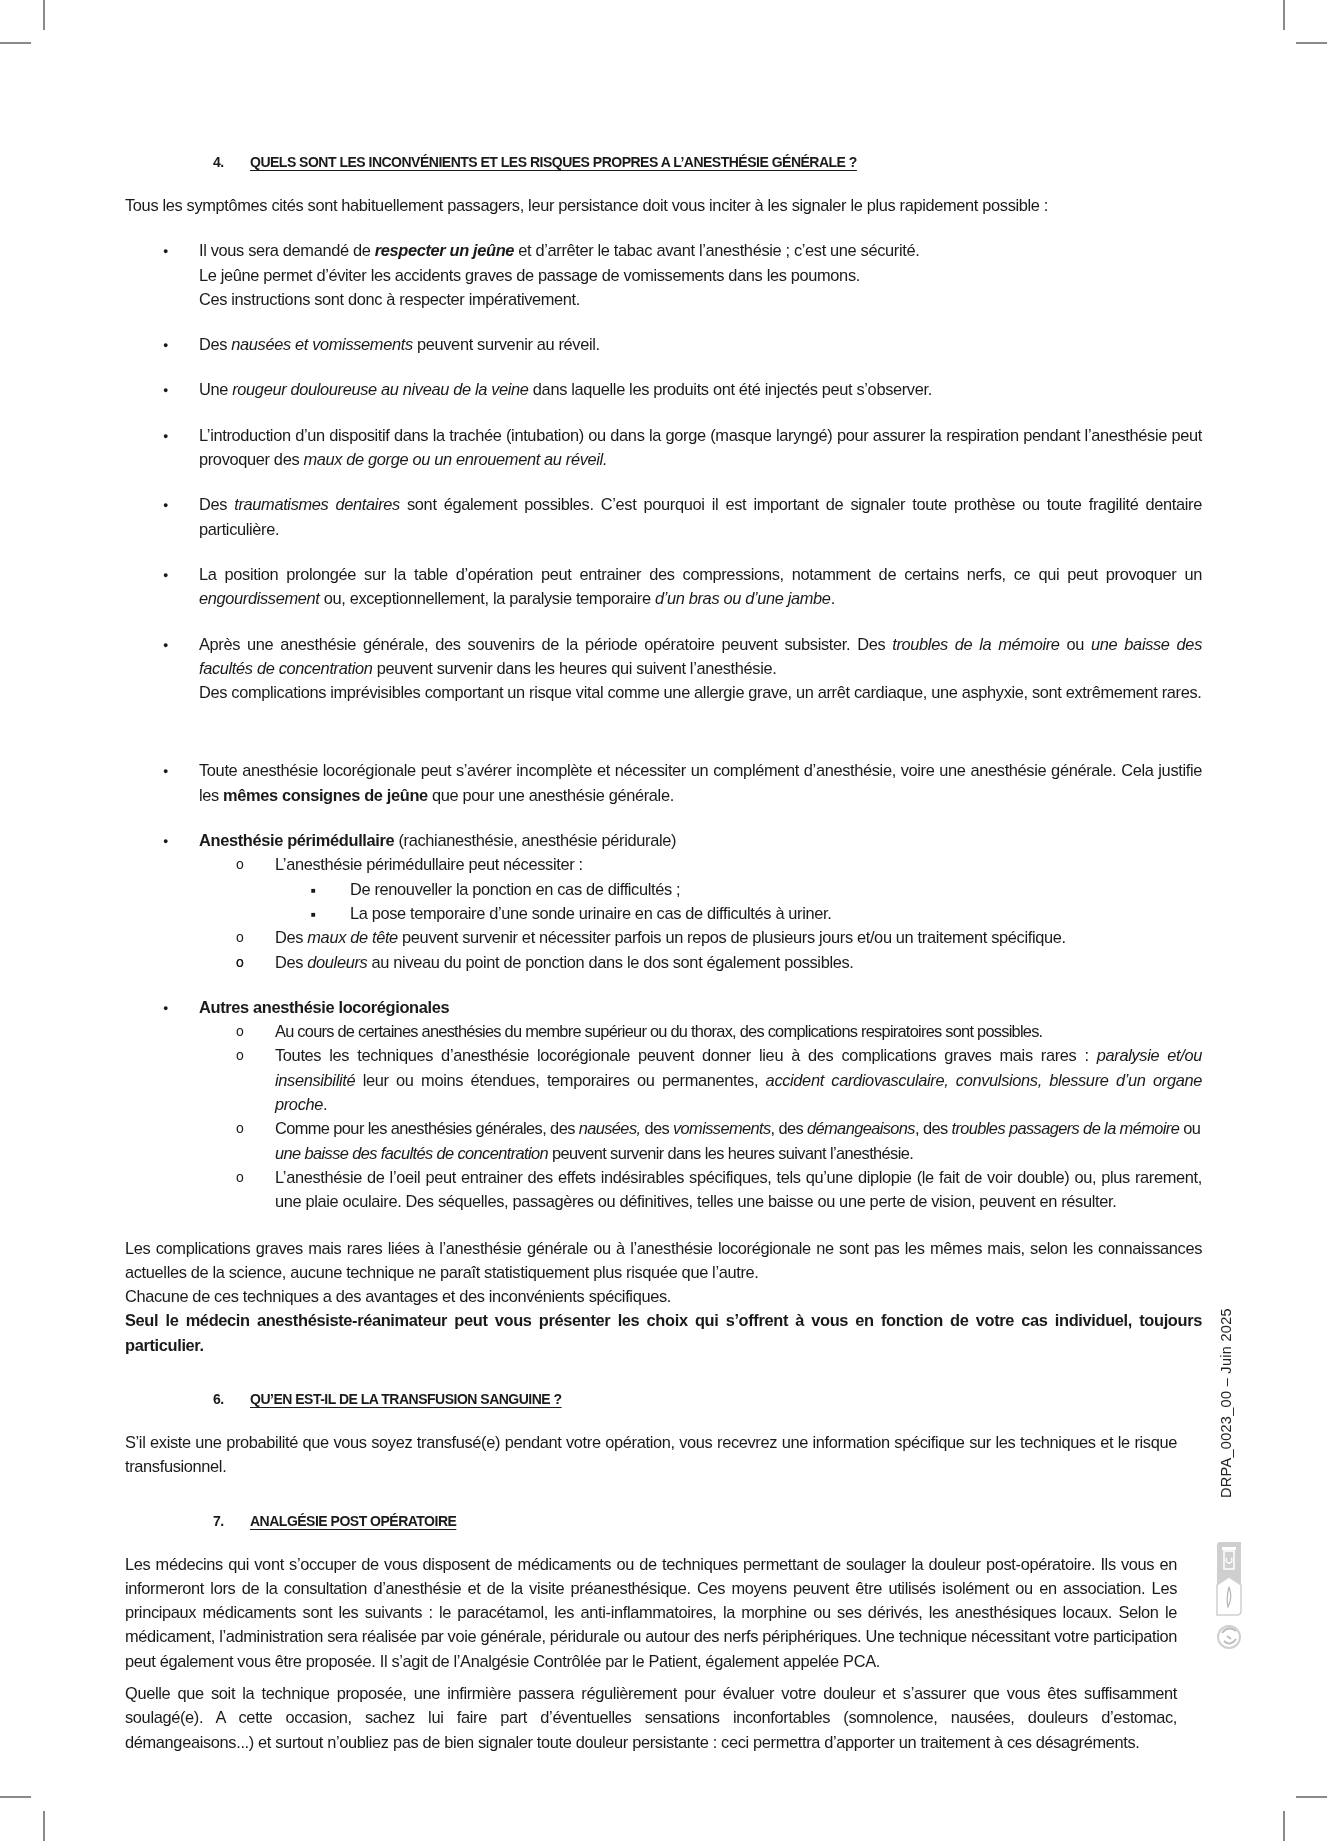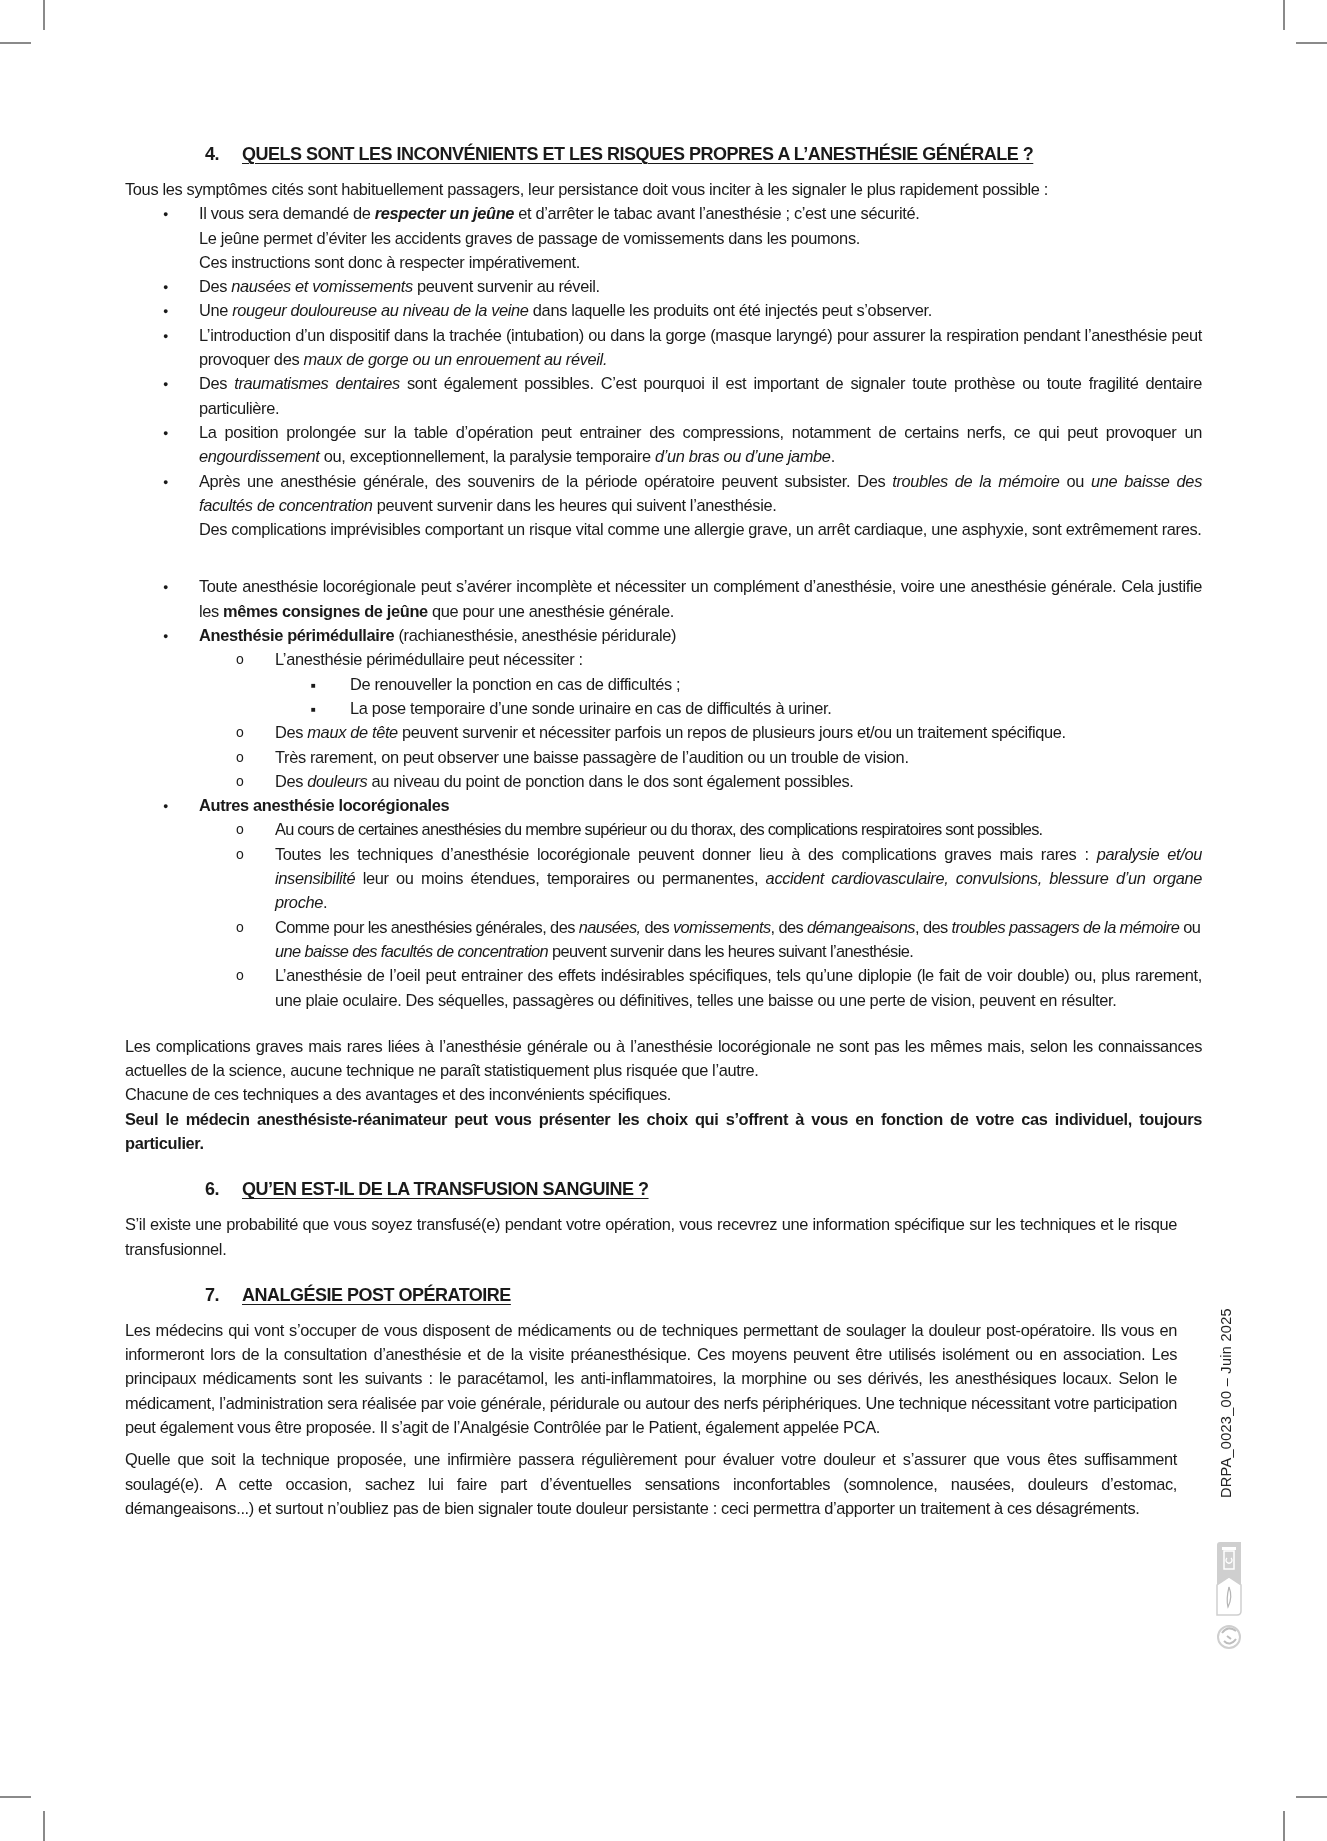--- a/index.html
+++ b/index.html
@@ -10,28 +10,28 @@
   }
   .crop { position: absolute; background: #8a8a8a; }
   .page {
     position: absolute; left: 125px; top: 142px; width: 1077px;
     font-size: 16.4px; line-height: 24.3px;
     letter-spacing: -0.35px;
   }
   .page p { margin: 0; }
   .just { text-align: justify; }
   h2 {
-    margin: 0; font-size: 18px; font-weight: bold; line-height: 24px;
+    margin: 8px; font-size: 14px; font-weight: bold; line-height: 24px;
     padding-left: 80px; letter-spacing: -0.5px;
   }
   h2 .num { display: inline-block; width: 37px; }
   h2 .title { text-decoration: underline; text-underline-offset: 3px; }
   ul { list-style: none; margin: 0; padding: 0; }
   li { position: relative; }
-  .l1 { padding-left: 74px; }
+  .l1 { padding-left: 74px; margin-top: 21px; }
   .l1 > .mk { position: absolute; left: 38px; top: 0; }
   .l1 > .mk::before { content: "\25CF"; font-size: 9px; position: relative; top: -2px; }
   .l2 { padding-left: 150px; margin-left: -74px; }
   .l2 > .mk { position: absolute; left: 111px; top: 0; font-size: 14px; }
   .l3 { padding-left: 225px; margin-left: -150px; }
   .l3 > .mk { position: absolute; left: 186px; top: 0; }
   .l3 > .mk::before { content: "\25A0"; font-size: 8px; position: relative; top: -2px; }
   .gap-s { height: 11px; }
   .gap-m { height: 22px; }
   .side {
@@ -116,21 +116,20 @@
           <span>L’anesthésie périmédullaire peut nécessiter :</span>
           <ul>
             <li class="l3"><span class="mk"></span><span>De renouveller la ponction en cas de difficultés ;</span></li>
             <li class="l3"><span class="mk"></span><span>La pose temporaire d’une sonde urinaire en cas de difficultés à uriner.</span></li>
           </ul>
         </li>
         <li class="l2"><span class="mk">o</span>
           <span>Des </span><i>maux de tête</i><span> peuvent survenir et nécessiter parfois un repos de plusieurs jours et/ou un traitement spécifique.</span>
         </li>
         <li class="l2"><span class="mk">o</span>
-          <span>Très rarement, on peut observer une baisse passagère de l’audition ou un trouble de vision.</span>
         </li>
         <li class="l2"><span class="mk">o</span>
           <span>Des </span><i>douleurs</i><span> au niveau du point de ponction dans le dos sont également possibles.</span>
         </li>
       </ul>
     </li>
     <li class="l1"><span class="mk"></span>
       <b>Autres anesthésie locorégionales</b>
       <ul>
         <li class="l2"><span class="mk">o</span>

